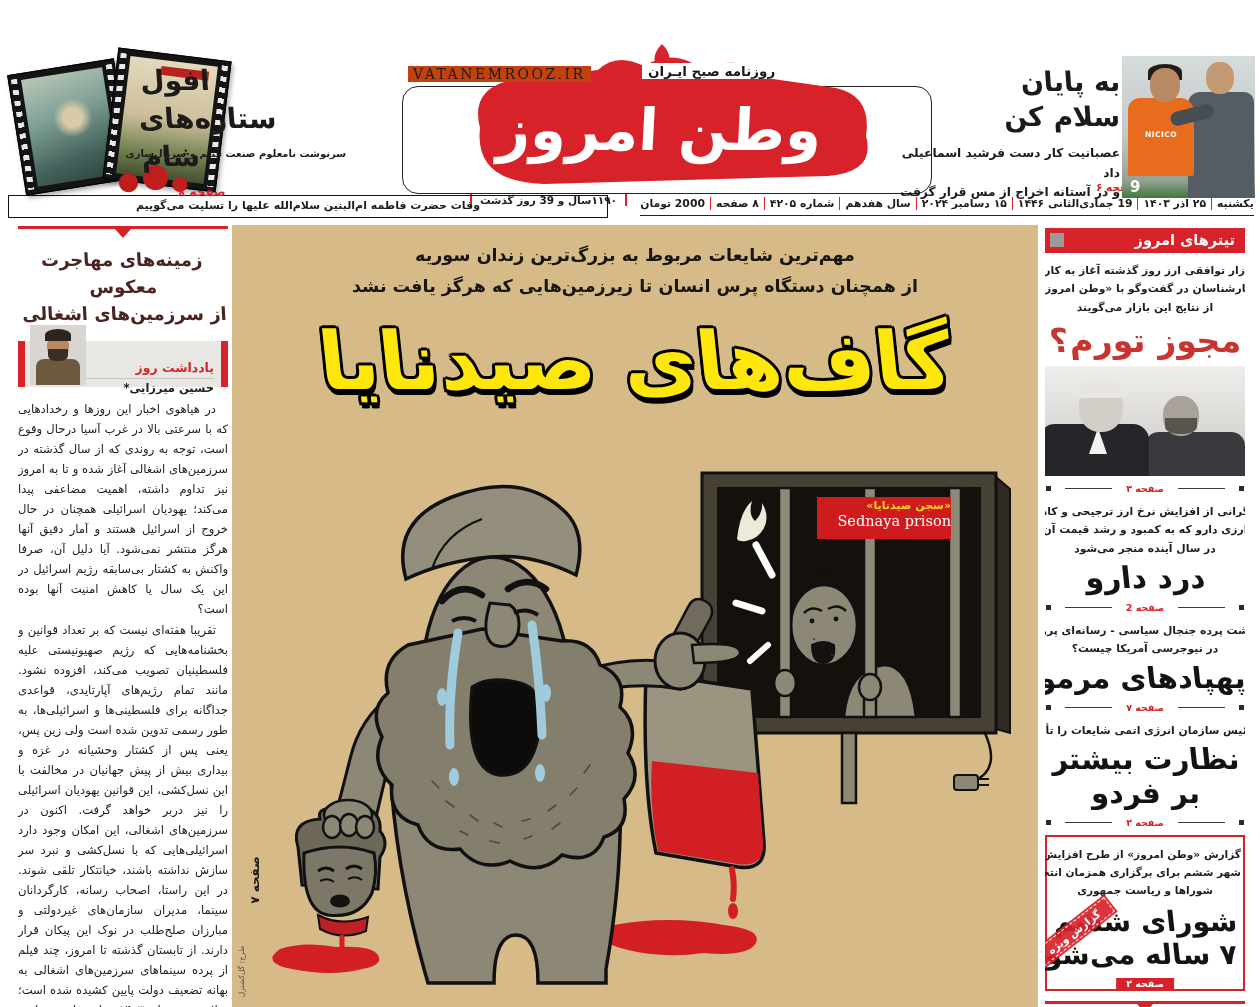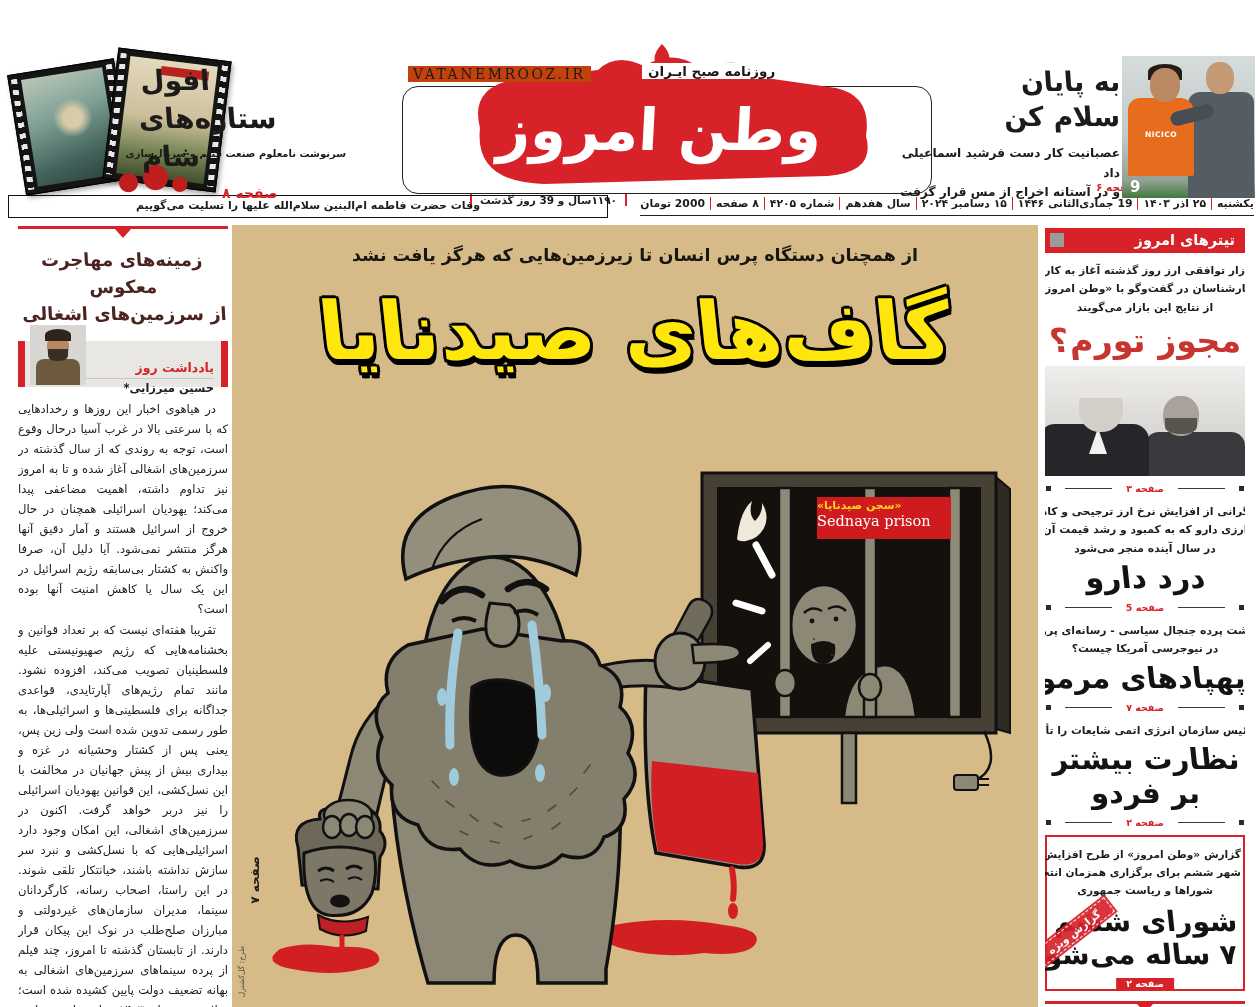--- a/index.html
+++ b/index.html
@@ -30,21 +30,21 @@
 .strip::before{left:2px;} .strip::after{right:2px;}
 #strip1{left:2px;top:14px;width:108px;height:122px;transform:rotate(-9deg);padding:6px 12px;}
 #strip2{left:96px;top:2px;width:114px;height:132px;transform:rotate(7deg);padding:6px 12px;}
 #poster1{width:100%;height:100%;background:radial-gradient(ellipse 40% 30% at 55% 42%,#d9cba8 0 28%,transparent 60%),linear-gradient(165deg,#b9c7b6 0%,#7fa096 38%,#44635c 75%,#2c443e 100%);}
 #poster2{position:relative;width:100%;height:100%;background:linear-gradient(180deg,#e3d9bd 0%,#cdbf9b 48%,#6e7f4e 80%,#44502f 100%);}
 #poster2 i{position:absolute;top:6px;right:8px;width:55%;height:9px;background:#b8231f;}
 #splat{left:92px;top:112px;width:90px;height:34px;background:radial-gradient(circle at 25% 55%,#c01d1d 0 9px,transparent 10px),radial-gradient(circle at 55% 40%,#c01d1d 0 12px,transparent 13px),radial-gradient(circle at 82% 60%,#c01d1d 0 7px,transparent 8px);}
 #lp-titles{left:140px;top:62px;width:205px;text-align:left;}
 #lp-titles div{font-size:28px;font-weight:bold;line-height:1.34;transform:skewX(4deg);}
 #lp-sub{left:120px;top:146px;width:226px;text-align:right;font-size:10px;font-weight:bold;line-height:1.6;}
-#lp-page{left:178px;top:185px;font-size:14px;font-weight:bold;color:var(--red);margin-left:44px;}
+#lp-page{left:178px;top:185px;font-size:12px;font-weight:bold;color:var(--red);}
 
 
 #rp-titles{left:938px;top:64px;width:182px;text-align:right;}
 #rp-titles div{font-size:27px;font-weight:bold;line-height:1.3;transform:skewX(4deg);}
 #rp-sub{left:900px;top:144px;width:220px;text-align:right;font-size:12.2px;font-weight:bold;line-height:1.6;}
 #rp-page{left:1096px;top:181px;font-size:10.5px;font-weight:bold;color:var(--red);}
 #photo-football{left:1122px;top:56px;width:133px;height:142px;overflow:hidden;background:linear-gradient(180deg,#d6dbdb 0%,#c4cac9 55%,#93a093 88%,#3f7a3c 100%);}
 .fb{position:absolute;}
 #fb-head1{left:28px;top:12px;width:30px;height:34px;border-radius:46%;background:#b98a64;}
 #fb-hair1{left:26px;top:8px;width:34px;height:16px;border-radius:50% 50% 0 0;background:#241d17;}
@@ -74,21 +74,21 @@
 #np-suit{position:absolute;left:6px;top:34px;width:44px;height:26px;border-radius:8px 8px 0 0;background:#6d5a3e;}
 #note-body{margin-top:12px;font-size:11.6px;line-height:1.73;text-align:justify;color:#1d1c1a;}
 #note-body p{text-indent:12px;}
 
 
 #panel{left:232px;top:225px;width:806px;height:782px;background:var(--tan);}
 #lead-kicker{position:relative;z-index:2;margin-top:15px;text-align:center;font-size:17.5px;font-weight:bold;line-height:1.75;color:#181611;}
 #lead-headline{position:relative;z-index:2;margin-top:14px;text-align:center;font-size:80px;font-weight:bold;color:var(--yellow);transform:skewX(6deg);
  text-shadow:3px 0 #000,-3px 0 #000,0 3px #000,0 -3px #000,2.5px 2.5px #000,-2.5px -2.5px #000,2.5px -2.5px #000,-2.5px 2.5px #000,0 6px #000,2px 6px #000;}
 #cartoon-svg{position:absolute;inset:0;z-index:1;}
-#tv-banner{position:absolute;left:585px;top:272px;width:134px;height:42px;background:#cf1a1e;z-index:3;text-align:left;padding-top:2px;}
+#tv-banner{position:absolute;left:585px;top:272px;width:134px;height:42px;background:#cf1a1e;z-index:3;text-align:right;padding-top:2px;}
 #tv-banner .ar{font-size:11px;font-weight:bold;color:#ffd71e;line-height:1.2;}
 #tv-banner .en{font-family:"DejaVu Serif",serif;font-size:14.5px;color:#fff;line-height:1.25;direction:ltr;}
 #lead-page{position:absolute;left:-12px;top:648px;width:70px;text-align:center;transform:rotate(-90deg);font-size:12px;font-weight:bold;z-index:3;}
 #lead-credit{position:absolute;left:-26px;top:742px;width:70px;text-align:center;transform:rotate(-90deg);font-size:7.5px;color:#5c564a;z-index:3;}
 
 
 #sidebar{left:1045px;top:228px;width:200px;height:779px;overflow:hidden;}
 #sb-bar{position:relative;background:var(--red);color:#fff;font-size:14.5px;font-weight:bold;height:25px;line-height:25px;padding:0 10px;}
 #sb-bar i{position:absolute;left:5px;top:5px;width:14px;height:14px;background:#9a9a98;}
 .sb-kicker{margin:9px -8px 2px;text-align:center;font-size:10.8px;font-weight:bold;line-height:1.7;color:#1e1d1b;}
@@ -205,20 +205,21 @@
     </div>
   </div>
   <div id="note-body">
     <p>در هیاهوی اخبار این روزها و رخدادهایی که با سرعتی بالا در غرب آسیا درحال وقوع است، توجه به روندی که از سال گذشته در سرزمین‌های اشغالی آغاز شده و تا به امروز نیز تداوم داشته، اهمیت مضاعفی پیدا می‌کند؛ یهودیان اسرائیلی همچنان در حال خروج از اسرائیل هستند و آمار دقیق آنها هرگز منتشر نمی‌شود. آیا دلیل آن، صرفا واکنش به کشتار بی‌سابقه رژیم اسرائیل در این یک سال یا کاهش امنیت آنها بوده است؟</p>
     <p>تقریبا هفته‌ای نیست که بر تعداد قوانین و بخشنامه‌هایی که رژیم صهیونیستی علیه فلسطینیان تصویب می‌کند، افزوده نشود. مانند تمام رژیم‌های آپارتایدی، قواعدی جداگانه برای فلسطینی‌ها و اسرائیلی‌ها، به طور رسمی تدوین شده است ولی زین پس، یعنی پس از کشتار وحشیانه در غزه و بیداری بیش از پیش جهانیان در مخالفت با این نسل‌کشی، این قوانین یهودیان اسرائیلی را نیز دربر خواهد گرفت. اکنون در سرزمین‌های اشغالی، این امکان وجود دارد اسرائیلی‌هایی که با نسل‌کشی و نبرد سر سازش نداشته باشند، خیانتکار تلقی شوند. در این راستا، اصحاب رسانه، کارگردانان سینما، مدیران سازمان‌های غیردولتی و مبارزان صلح‌طلب در نوک این پیکان قرار دارند. از تابستان گذشته تا امروز، چند فیلم از پرده سینماهای سرزمین‌های اشغالی به بهانه تضعیف دولت پایین کشیده شده است؛ مثلا در مهرماه ۱۴۰۳ فیلم «لید» ساخته رامی یونس، روزنامه‌نگار فلسطینی و شهروند اسرائیل و سارا اِما فریدلاند، مستندساز آمریکایی، همچنین فیلم «۱۹۴۸ - به‌خاطر آور، به یاد نیاور» به کارگردانی نتا شوشانی، سینماگر اسرائیلی یا در تابستان امسال فیلم «جنین جنین ۲» ساخته محمد بکری، هنرپیشه و سینماگر فلسطینی شهروند اسرائیل. اما فزونی چنین اقداماتی در دوره‌ای کوتاه، نشانه تغییراتی مبرهن است: افزایش سانسور در حوزه عمومی که در آن تمایل به «دولتی قوی» و مستبد همچنان رو به فزونی است. ۱۶ مهرماه ۱۴۰۳ مجلس رژیم صهیونیستی قانونی مصوب کرد که به واسطه آن «اخراج تروریست» با اخراج نزدیکان او، پدر و مادر، فرزندان، برادران یا خواهران توأمان باشد. نکته قابل توجه این است که این اقدام فقط متوجه شهروندان اسرائیلی است، چرا که</p>
   </div>
 </div>
 
 <div class="abs" id="panel">
   <div id="lead-kicker">
+    <div>مهم‌ترین شایعات مربوط به بزرگ‌ترین زندان سوریه</div>
     <div>از همچنان دستگاه پرس انسان تا زیرزمین‌هایی که هرگز یافت نشد</div>
   </div>
   <div id="lead-headline">گاف‌های صیدنایا</div>
 
   <svg id="cartoon-svg" viewBox="0 0 806 782">
 
     <g>
       <polygon points="764,252 778,264 778,508 764,504" fill="#2e2a22" stroke="#111" stroke-width="2"></polygon>
       <rect x="470" y="248" width="294" height="260" fill="#474135" stroke="#111" stroke-width="3"></rect>
       <rect x="486" y="263" width="262" height="229" fill="#14110d" stroke="#111" stroke-width="2"></rect>
@@ -352,21 +353,21 @@
 
   <div class="sb-kicker">
     <div>نگرانی از افزایش نرخ ارز ترجیحی و کاهش بودجه</div>
     <div>ارزی دارو که به کمبود و رشد قیمت آن</div>
     <div>در سال آینده منجر می‌شود</div>
   </div>
   <div class="sb-title" id="t2">درد دارو</div>
   <div class="divider">
       <i class="sq"></i>
       <i class="ln"></i>
-      <span class="pg">صفحه 5</span>
+      <span class="pg">صفحه 2</span>
       <i class="ln"></i>
       <i class="sq"></i>
     </div>
 
   <div class="sb-kicker">
     <div>پشت پرده جنجال سیاسی - رسانه‌ای پرواز پهپادها</div>
     <div>در نیوجرسی آمریکا چیست؟</div>
   </div>
   <div class="sb-title" id="t3">پهپادهای مرموز</div>
   <div class="divider">

